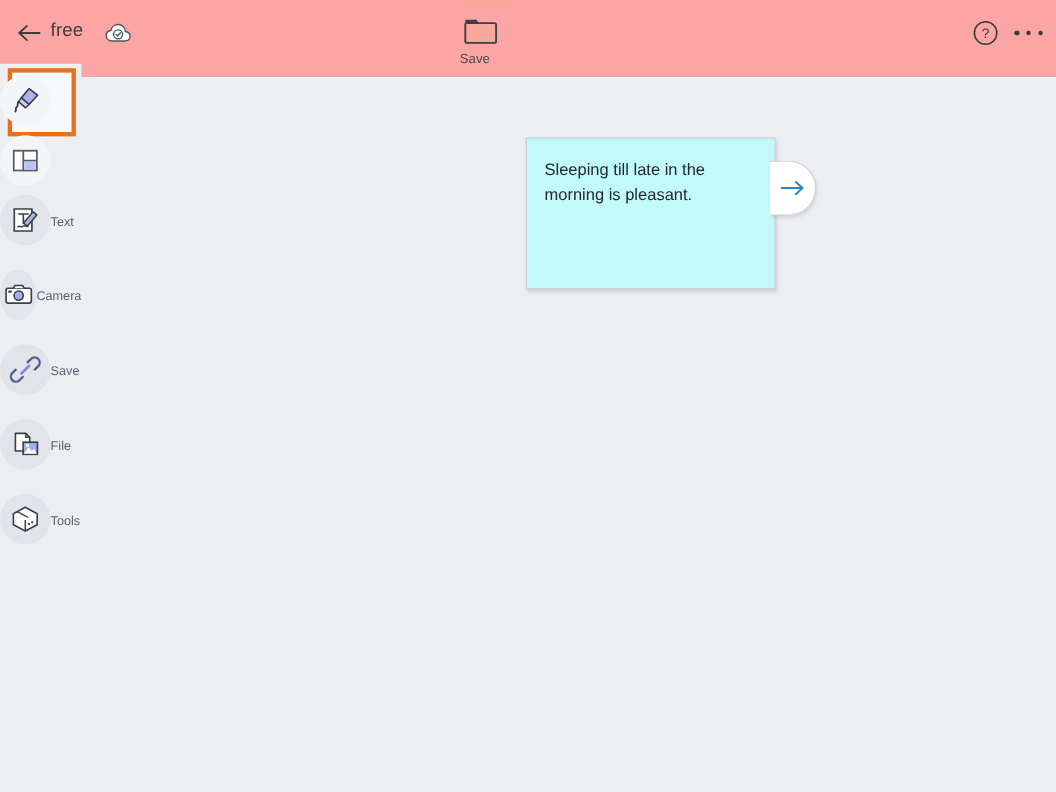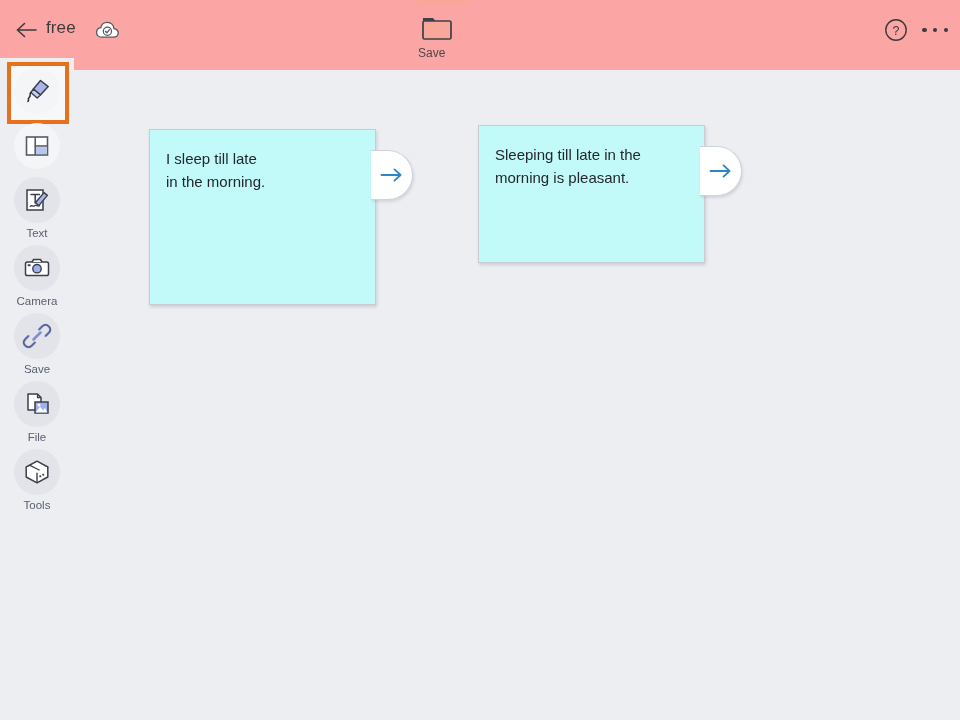--- a/index.html
+++ b/index.html
@@ -99,21 +99,21 @@
     position: absolute;
     left: 0; top: 58px;
     width: 74px; height: 662px;
     background: #eceef2;
   }
   .side-item {
     position: absolute;
     left: 0;
     width: 74px;
     display: flex;
-    flex-direction: column;
+    flex-direction: row;
     align-items: center;
     cursor: pointer;
   }
   .side-disc {
     width: 46px; height: 46px;
     border-radius: 50%;
     background: #e2e4e9;
     display: flex;
     align-items: center;
     justify-content: center;
@@ -311,30 +311,20 @@
         <path d="M13.6 23.4 L18 17.8 L21 21.2 L23 19 L25.4 23.4 Z" fill="#ffffff"></path>
         <circle cx="17" cy="16" r="1.5" fill="#ffffff"></circle>
       </svg>
     </div>
     <div class="side-label">File</div>
   </div>
 </div>
 
 <div id="canvas">
 
-  <div class="note" style="left:75px; top:59px; width:227px; height:176px;">
-    <div class="note-text">I sleep till late
-in the morning.</div>
-    <div class="note-arrow">
-      <svg width="24" height="18" viewBox="0 0 24 18">
-        <line x1="1.5" y1="9" x2="20" y2="9" stroke="#2e86c1" stroke-width="1.8" stroke-linecap="round"></line>
-        <path d="M14.5 3.4 L20.6 9 L14.5 14.6" fill="none" stroke="#2e86c1" stroke-width="1.8" stroke-linecap="round" stroke-linejoin="round"></path>
-      </svg>
-    </div>
-  </div>
 
   <div class="note" style="left:404px; top:55px; width:227px; height:138px;">
     <div class="note-text">Sleeping till late in the
 morning is pleasant.</div>
     <div class="note-arrow">
       <svg width="24" height="18" viewBox="0 0 24 18">
         <line x1="1.5" y1="9" x2="20" y2="9" stroke="#2e86c1" stroke-width="1.8" stroke-linecap="round"></line>
         <path d="M14.5 3.4 L20.6 9 L14.5 14.6" fill="none" stroke="#2e86c1" stroke-width="1.8" stroke-linecap="round" stroke-linejoin="round"></path>
       </svg>
     </div>

